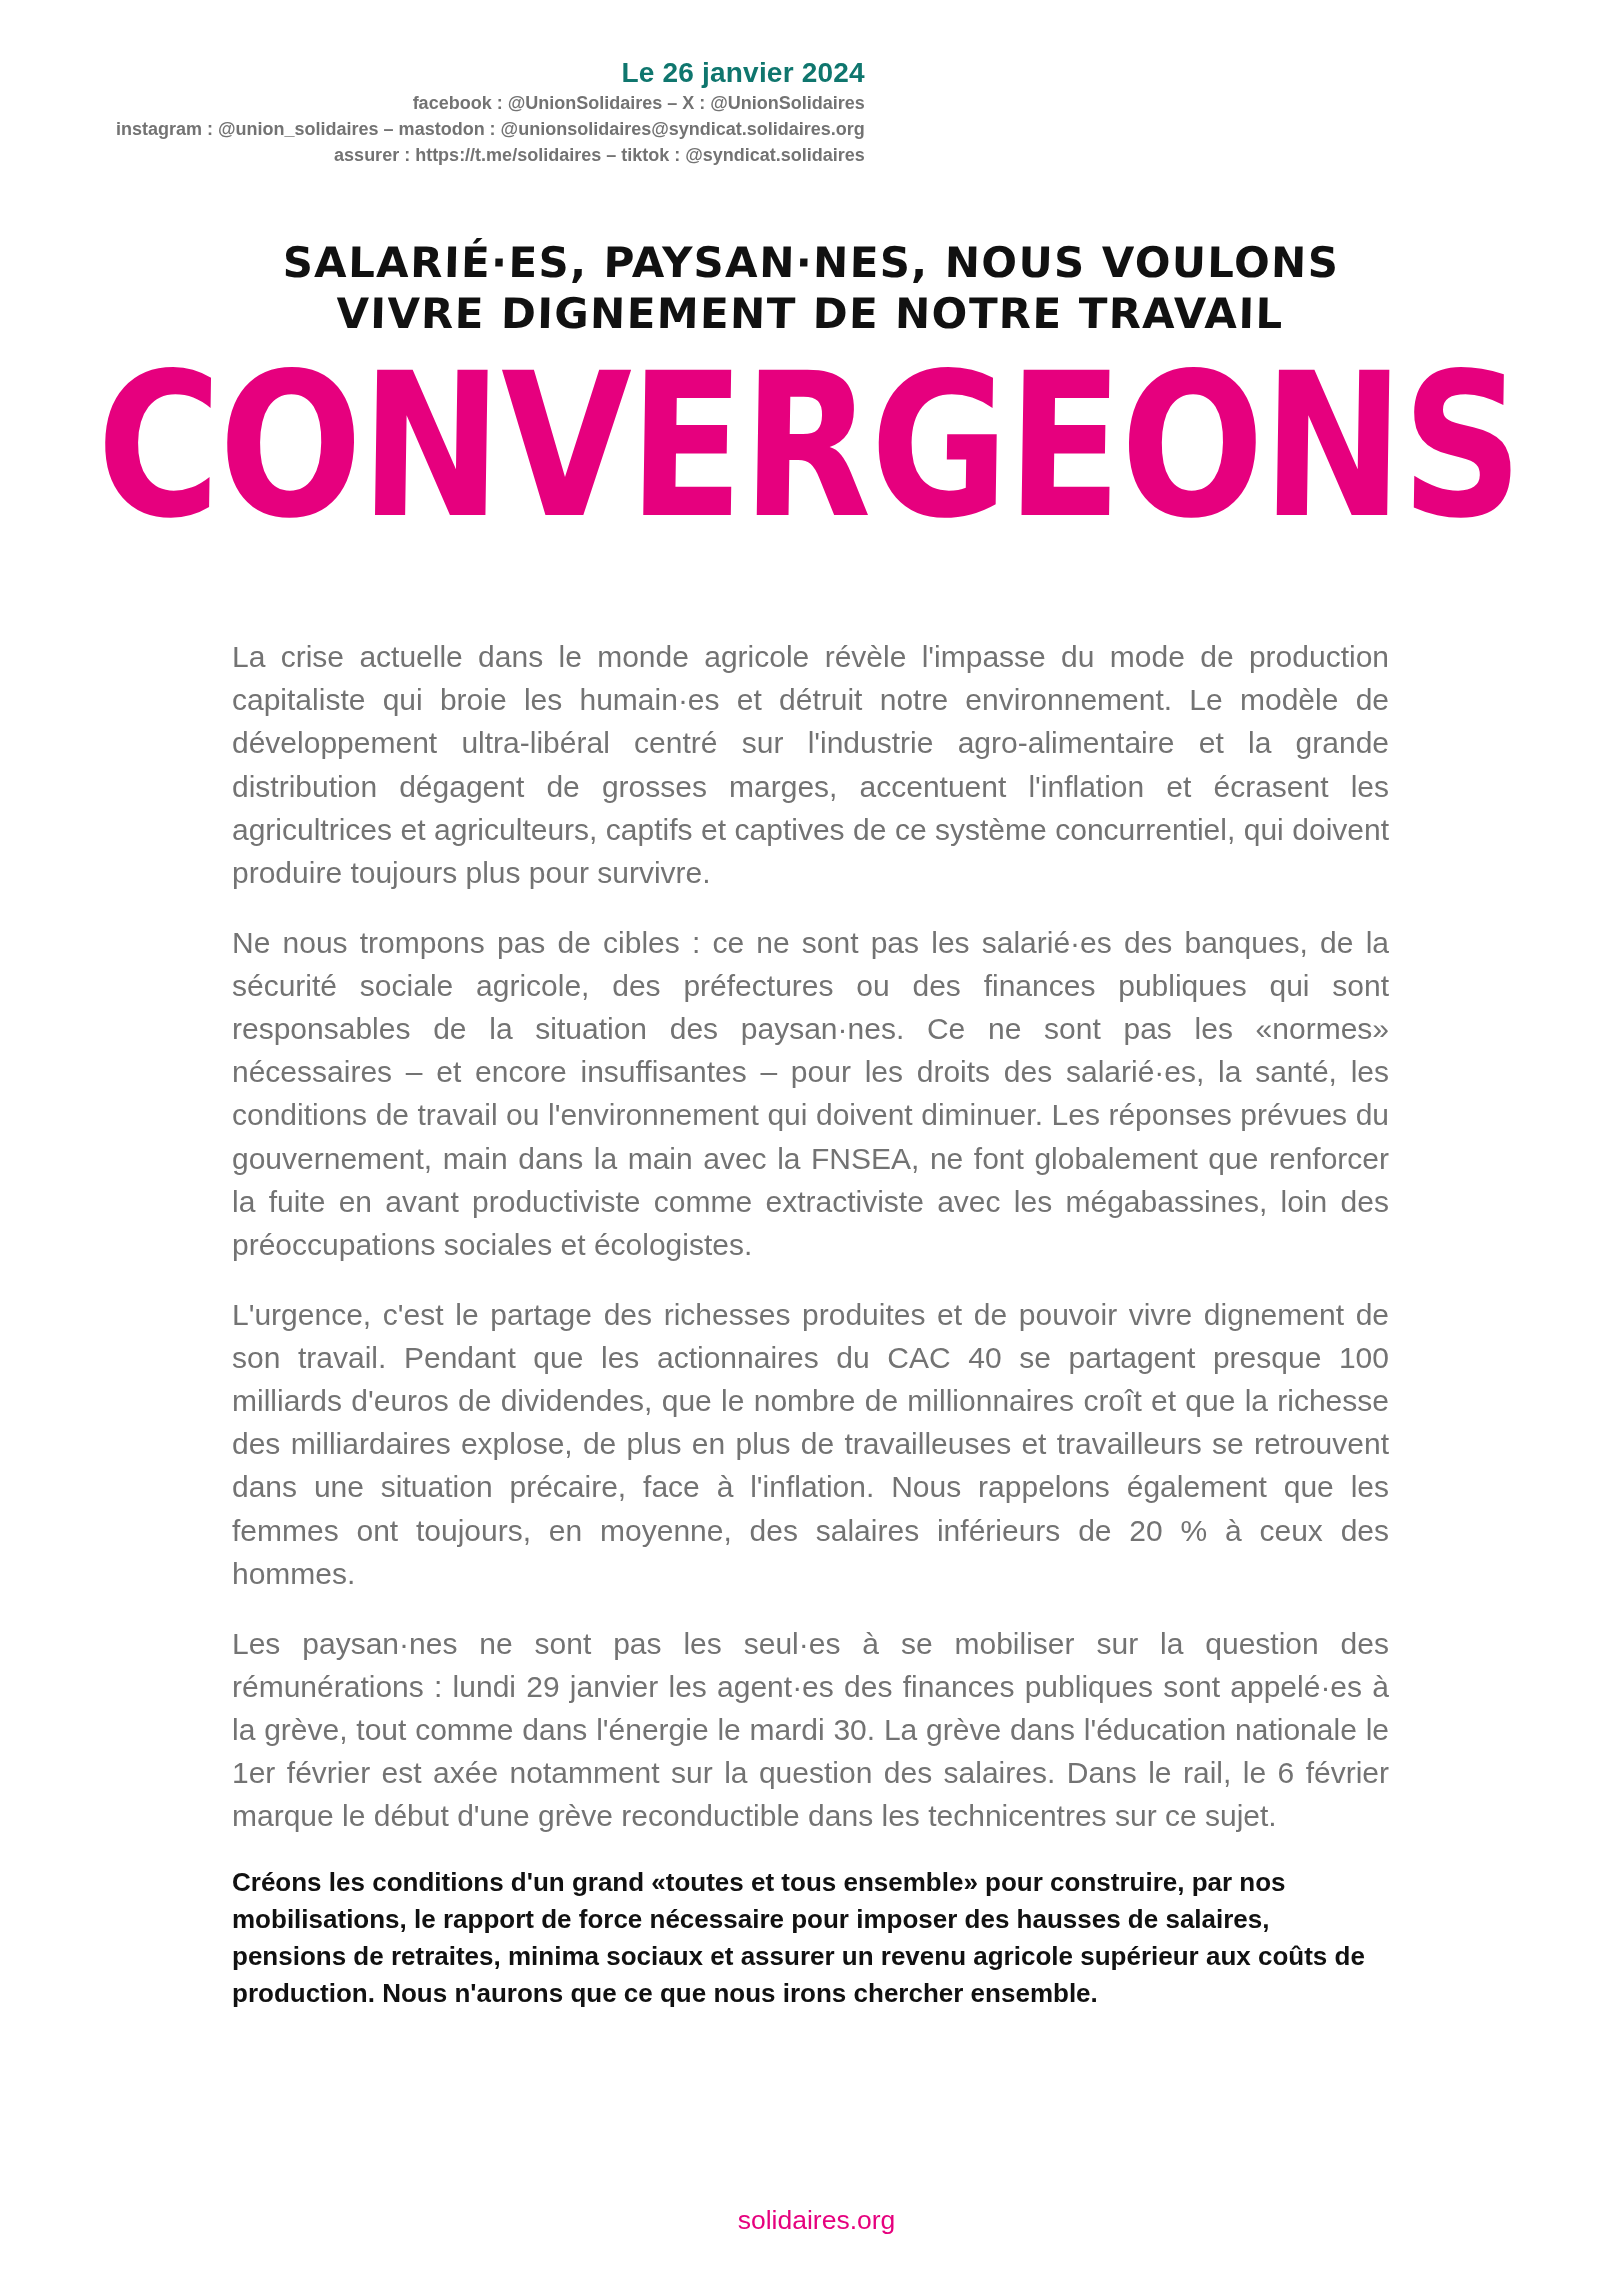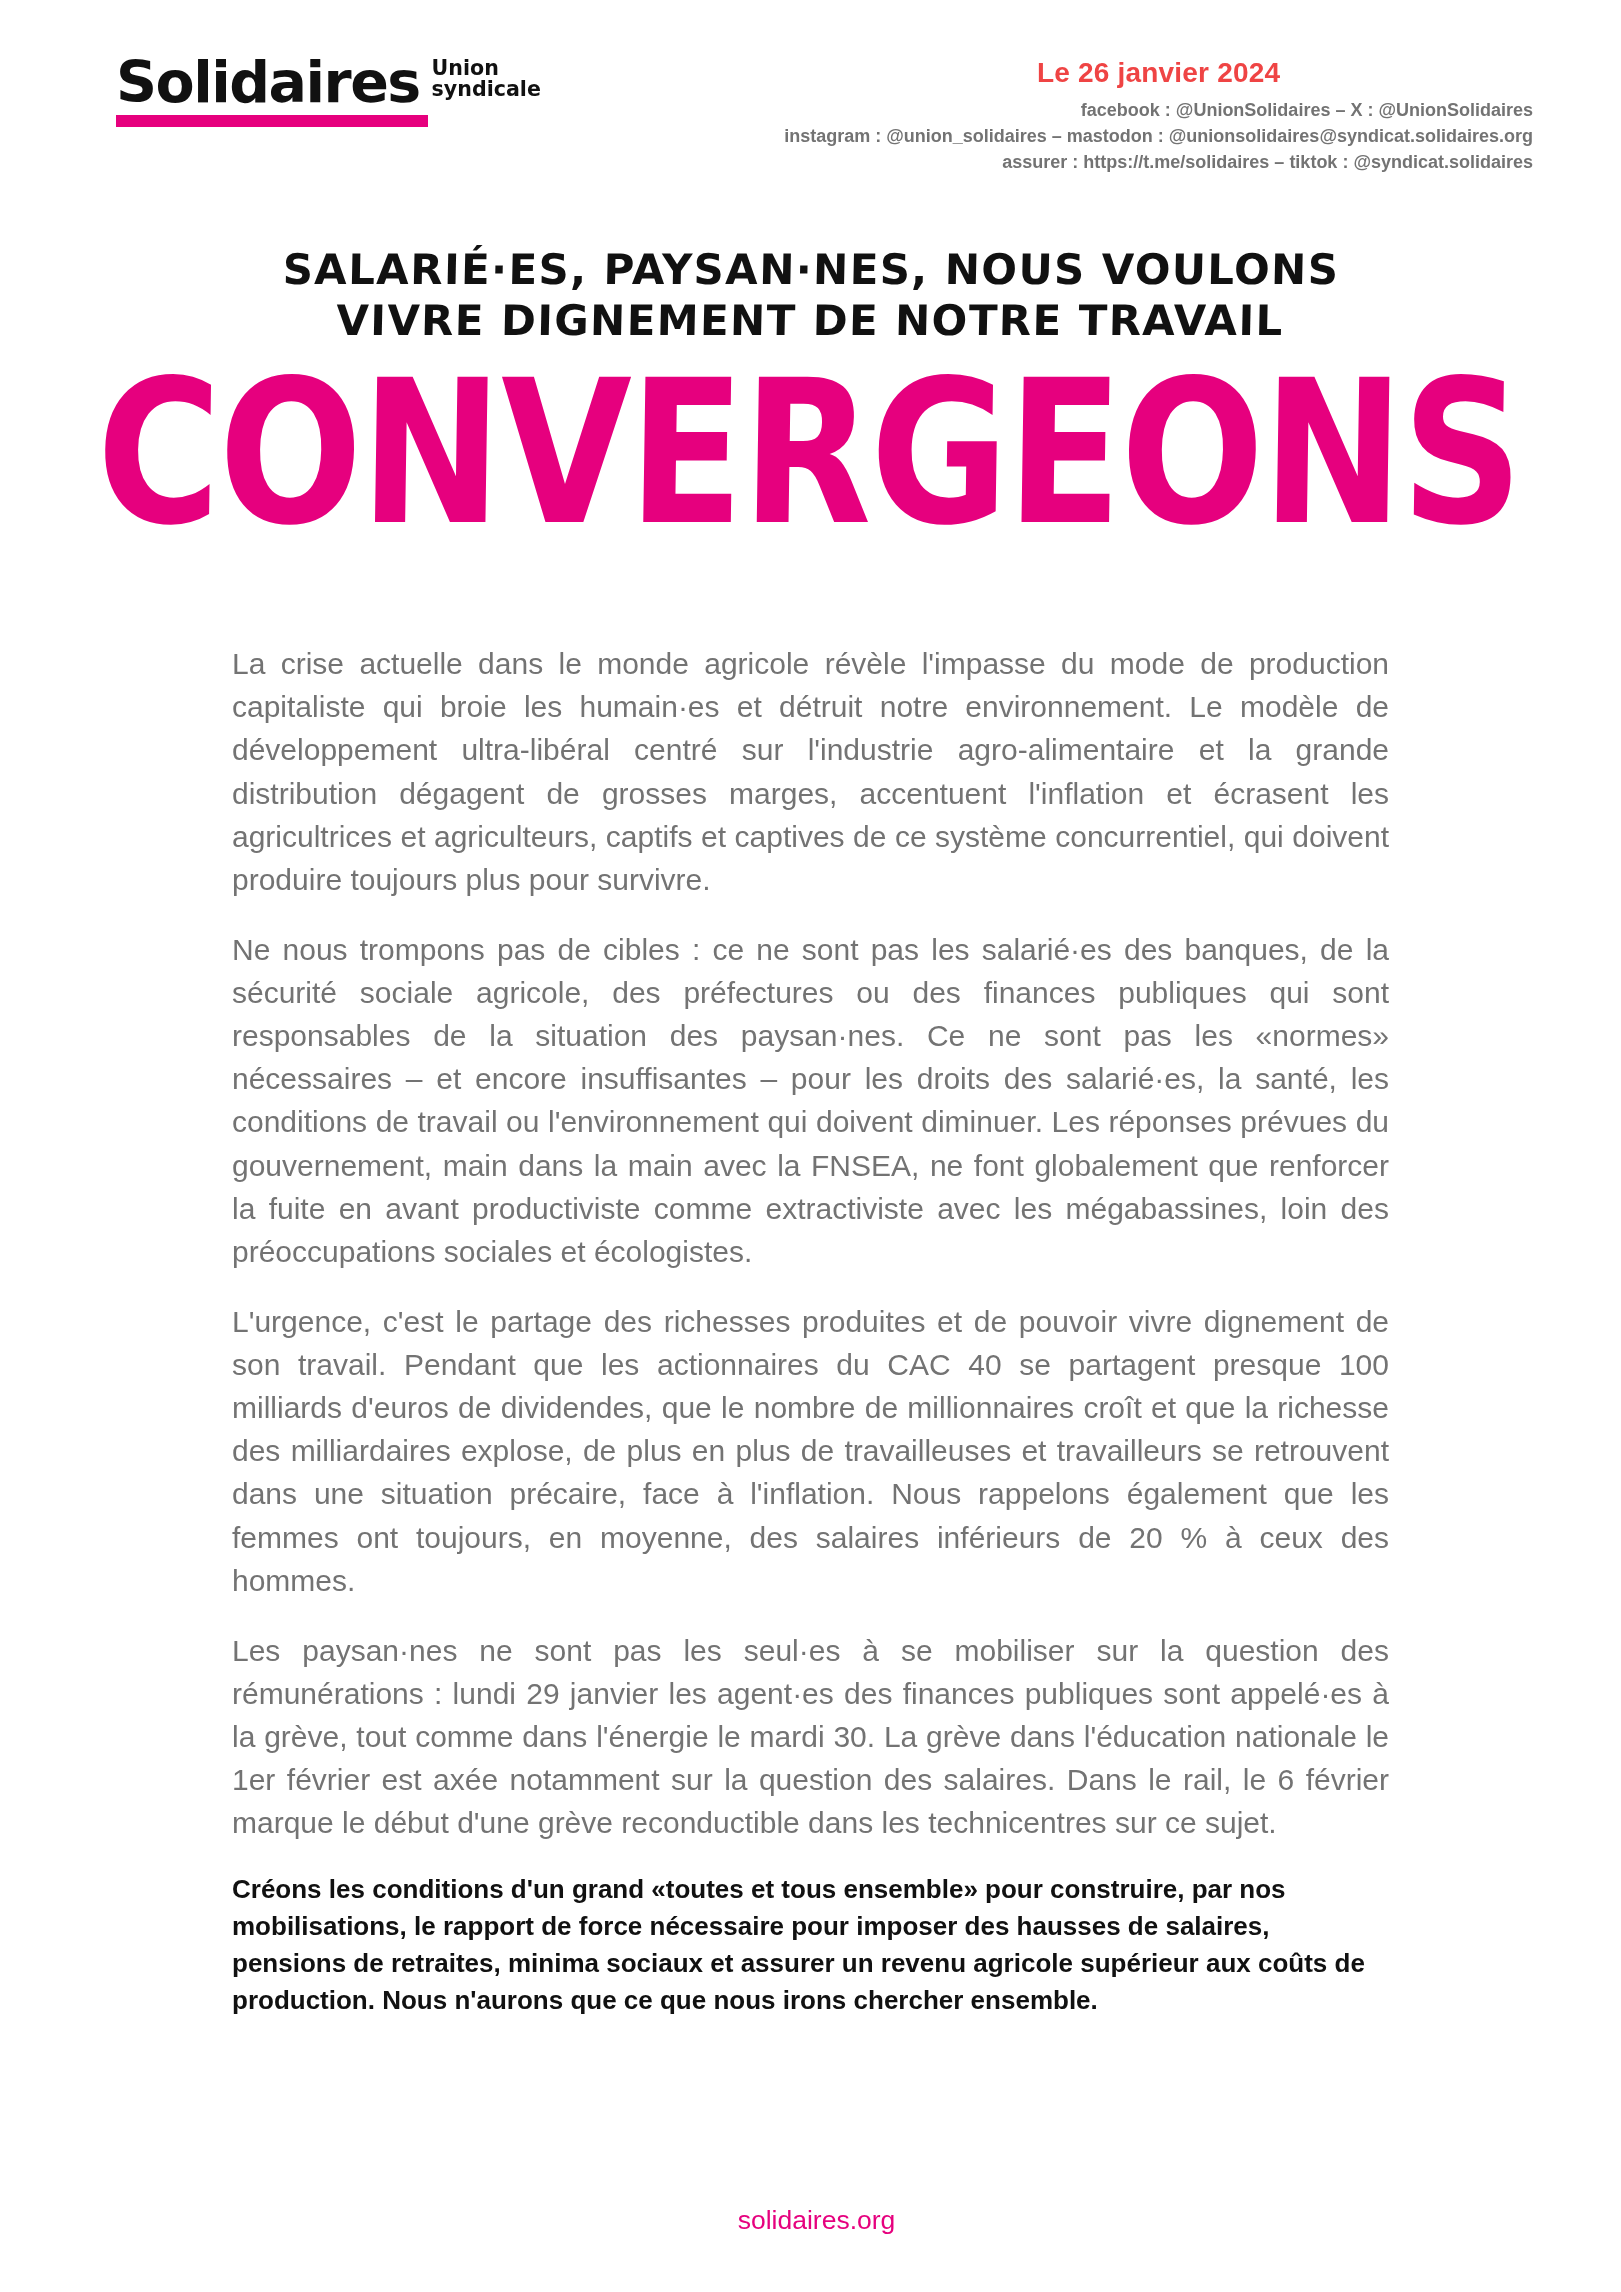--- a/index.html
+++ b/index.html
@@ -68,27 +68,26 @@
     width: 312px;
     height: 11.8px;
     background: #e6007e;
   }
 
   .contact-block {
     text-align: right;
     padding-top: 2px;
   }
   .contact-date {
-    color: #ef4444;
+    color: #0f766e;
     font-weight: 700;
     font-size: 28px;
     letter-spacing: 0.2px;
-    margin-bottom: 8px;
+    margin-bottom: 1px;
     font-family: "Liberation Sans", sans-serif;
-    text-align: center;
   }
   .contact-line {
     color: #737373;
     font-weight: 700;
     font-size: 18px;
     line-height: 1.45;
     font-family: Liberation Sans, sans-serif;
     white-space: nowrap;
   }
 
@@ -157,32 +156,20 @@
     text-decoration: none;
   }
 </style>
 </head>
 <body>
 
 <div class="page">
 
   <div class="header">
 
-    <div class="logo-block">
-      <div class="logo-wordmark">
-        <div class="logo-top-row">
-          <div class="logo-solidaires">Solidaires</div>
-          <div class="logo-union">
-            <div>Union</div>
-            <div>syndicale</div>
-          </div>
-        </div>
-        <div class="logo-bar"></div>
-      </div>
-    </div>
 
     <div class="contact-block">
       <div class="contact-date">Le 26 janvier 2024</div>
       <div class="contact-line">facebook : @UnionSolidaires – X : @UnionSolidaires</div>
       <div class="contact-line">instagram : @union_solidaires – mastodon : @unionsolidaires@syndicat.solidaires.org</div>
       <div class="contact-line">assurer : https://t.me/solidaires – tiktok : @syndicat.solidaires</div>
     </div>
 
   </div>
 

